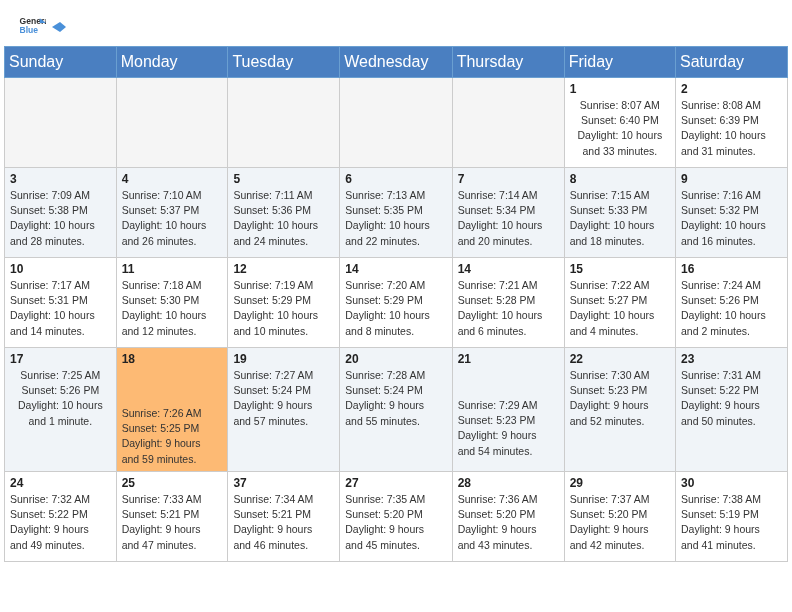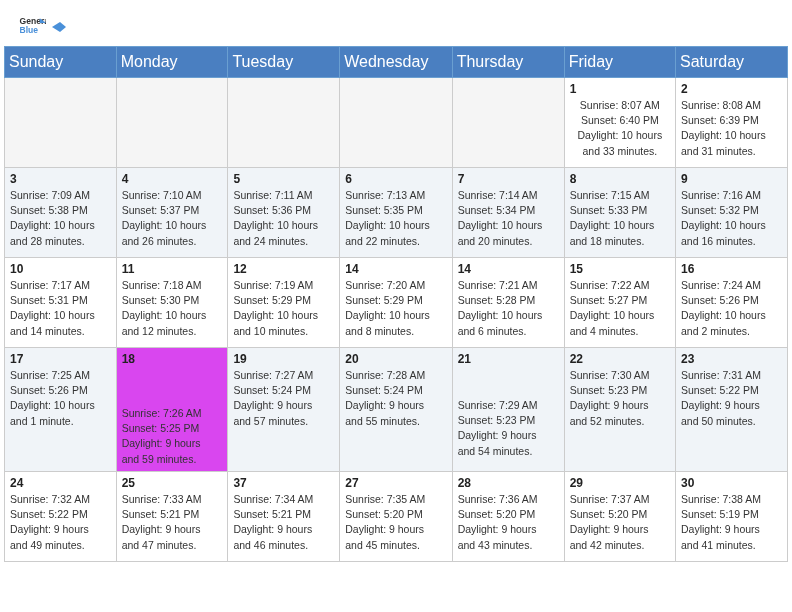--- a/index.html
+++ b/index.html
@@ -240,26 +240,26 @@
             <span class="day-num">16</span>
             <div class="day-info" style="white-space: pre-line;">Sunrise: 7:24 AM
 Sunset: 5:26 PM
 Daylight: 10 hours
 and 2 minutes.</div>
           </td>
         </tr>
         <tr>
           <td style="background: rgb(240, 244, 248); margin-left: 47px;">
             <span class="day-num">17</span>
-            <div class="day-info" style="white-space: pre-line;">Sunrise: 7:25 AM
+            <div class="day-info" style="white-space: pre-line; text-align: center;">Sunrise: 7:25 AM
 Sunset: 5:26 PM
 Daylight: 10 hours
 and 1 minute.</div>
           </td>
-          <td style="background: #d946ef;">
+          <td style="background: #fdba74;">
             <span class="day-num">18</span>
             <div class="day-info" style="white-space: pre-line; margin-top: 40px;">Sunrise: 7:26 AM
 Sunset: 5:25 PM
 Daylight: 9 hours
 and 59 minutes.</div>
           </td>
           <td style="background: rgb(240, 244, 248);">
             <span class="day-num">19</span>
             <div class="day-info" style="white-space: pre-line;">Sunrise: 7:27 AM
 Sunset: 5:24 PM

